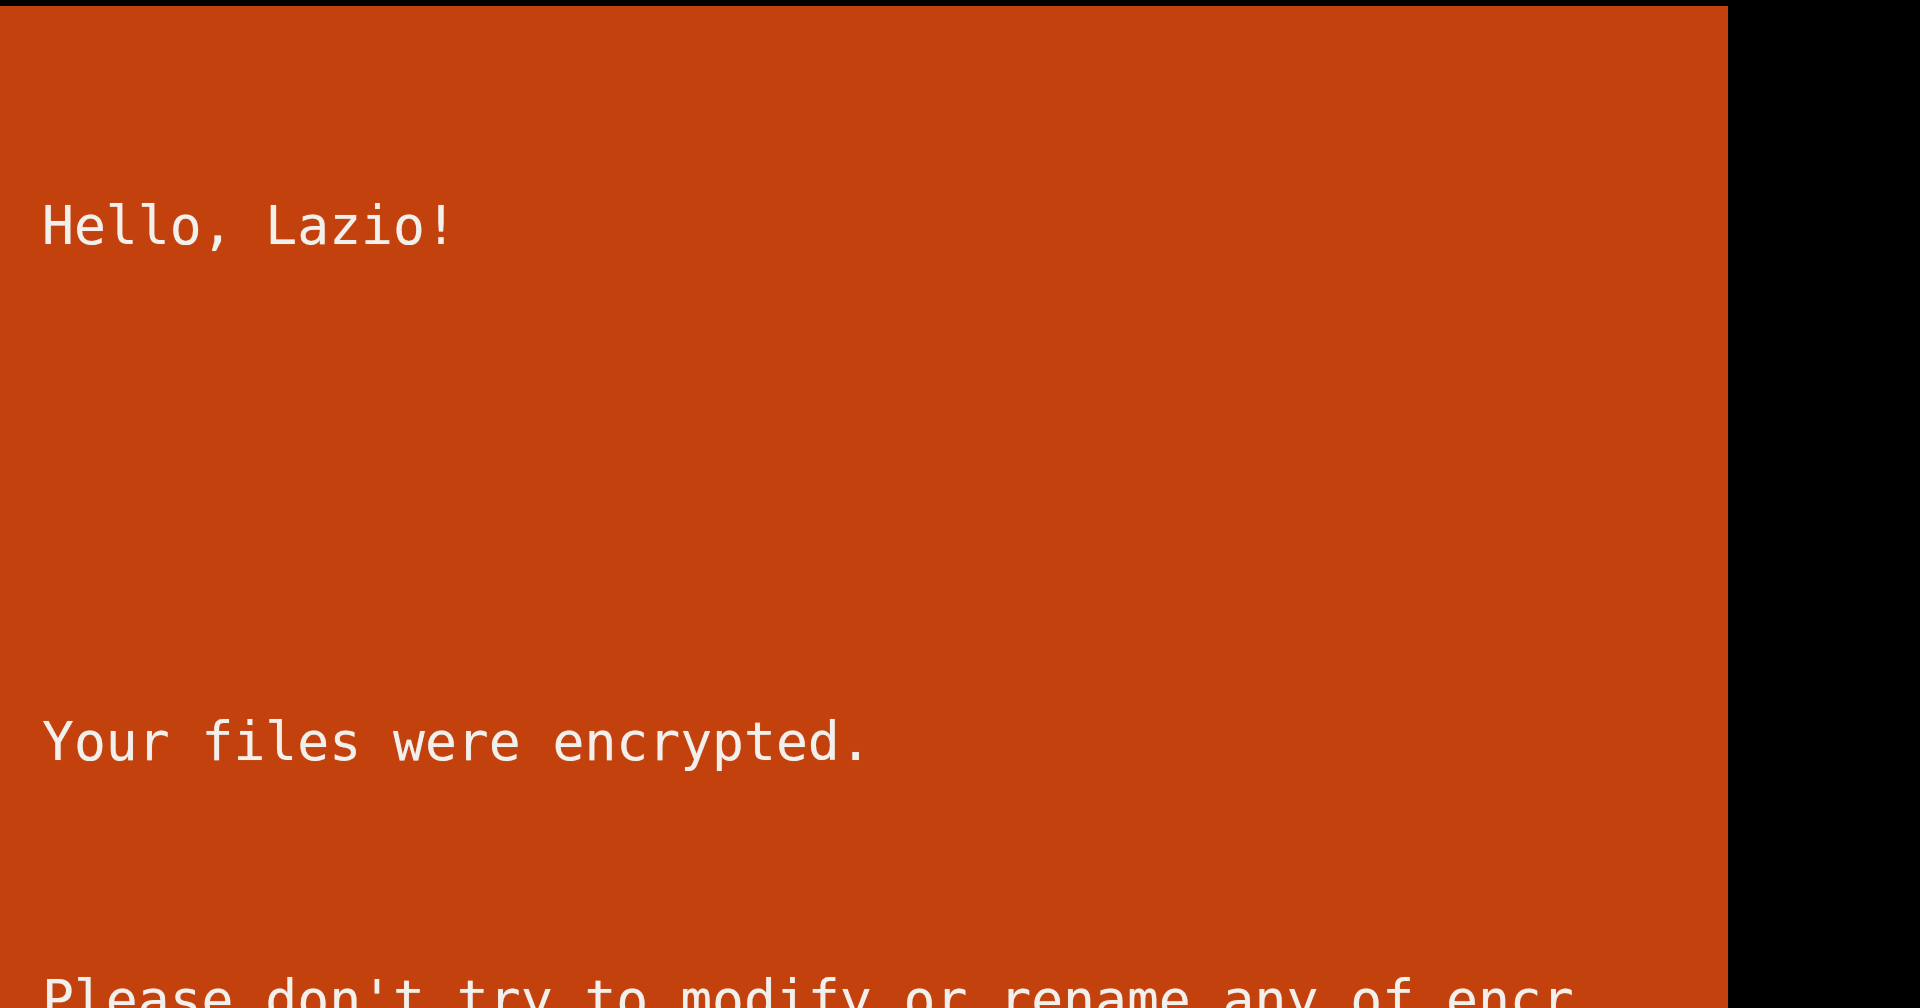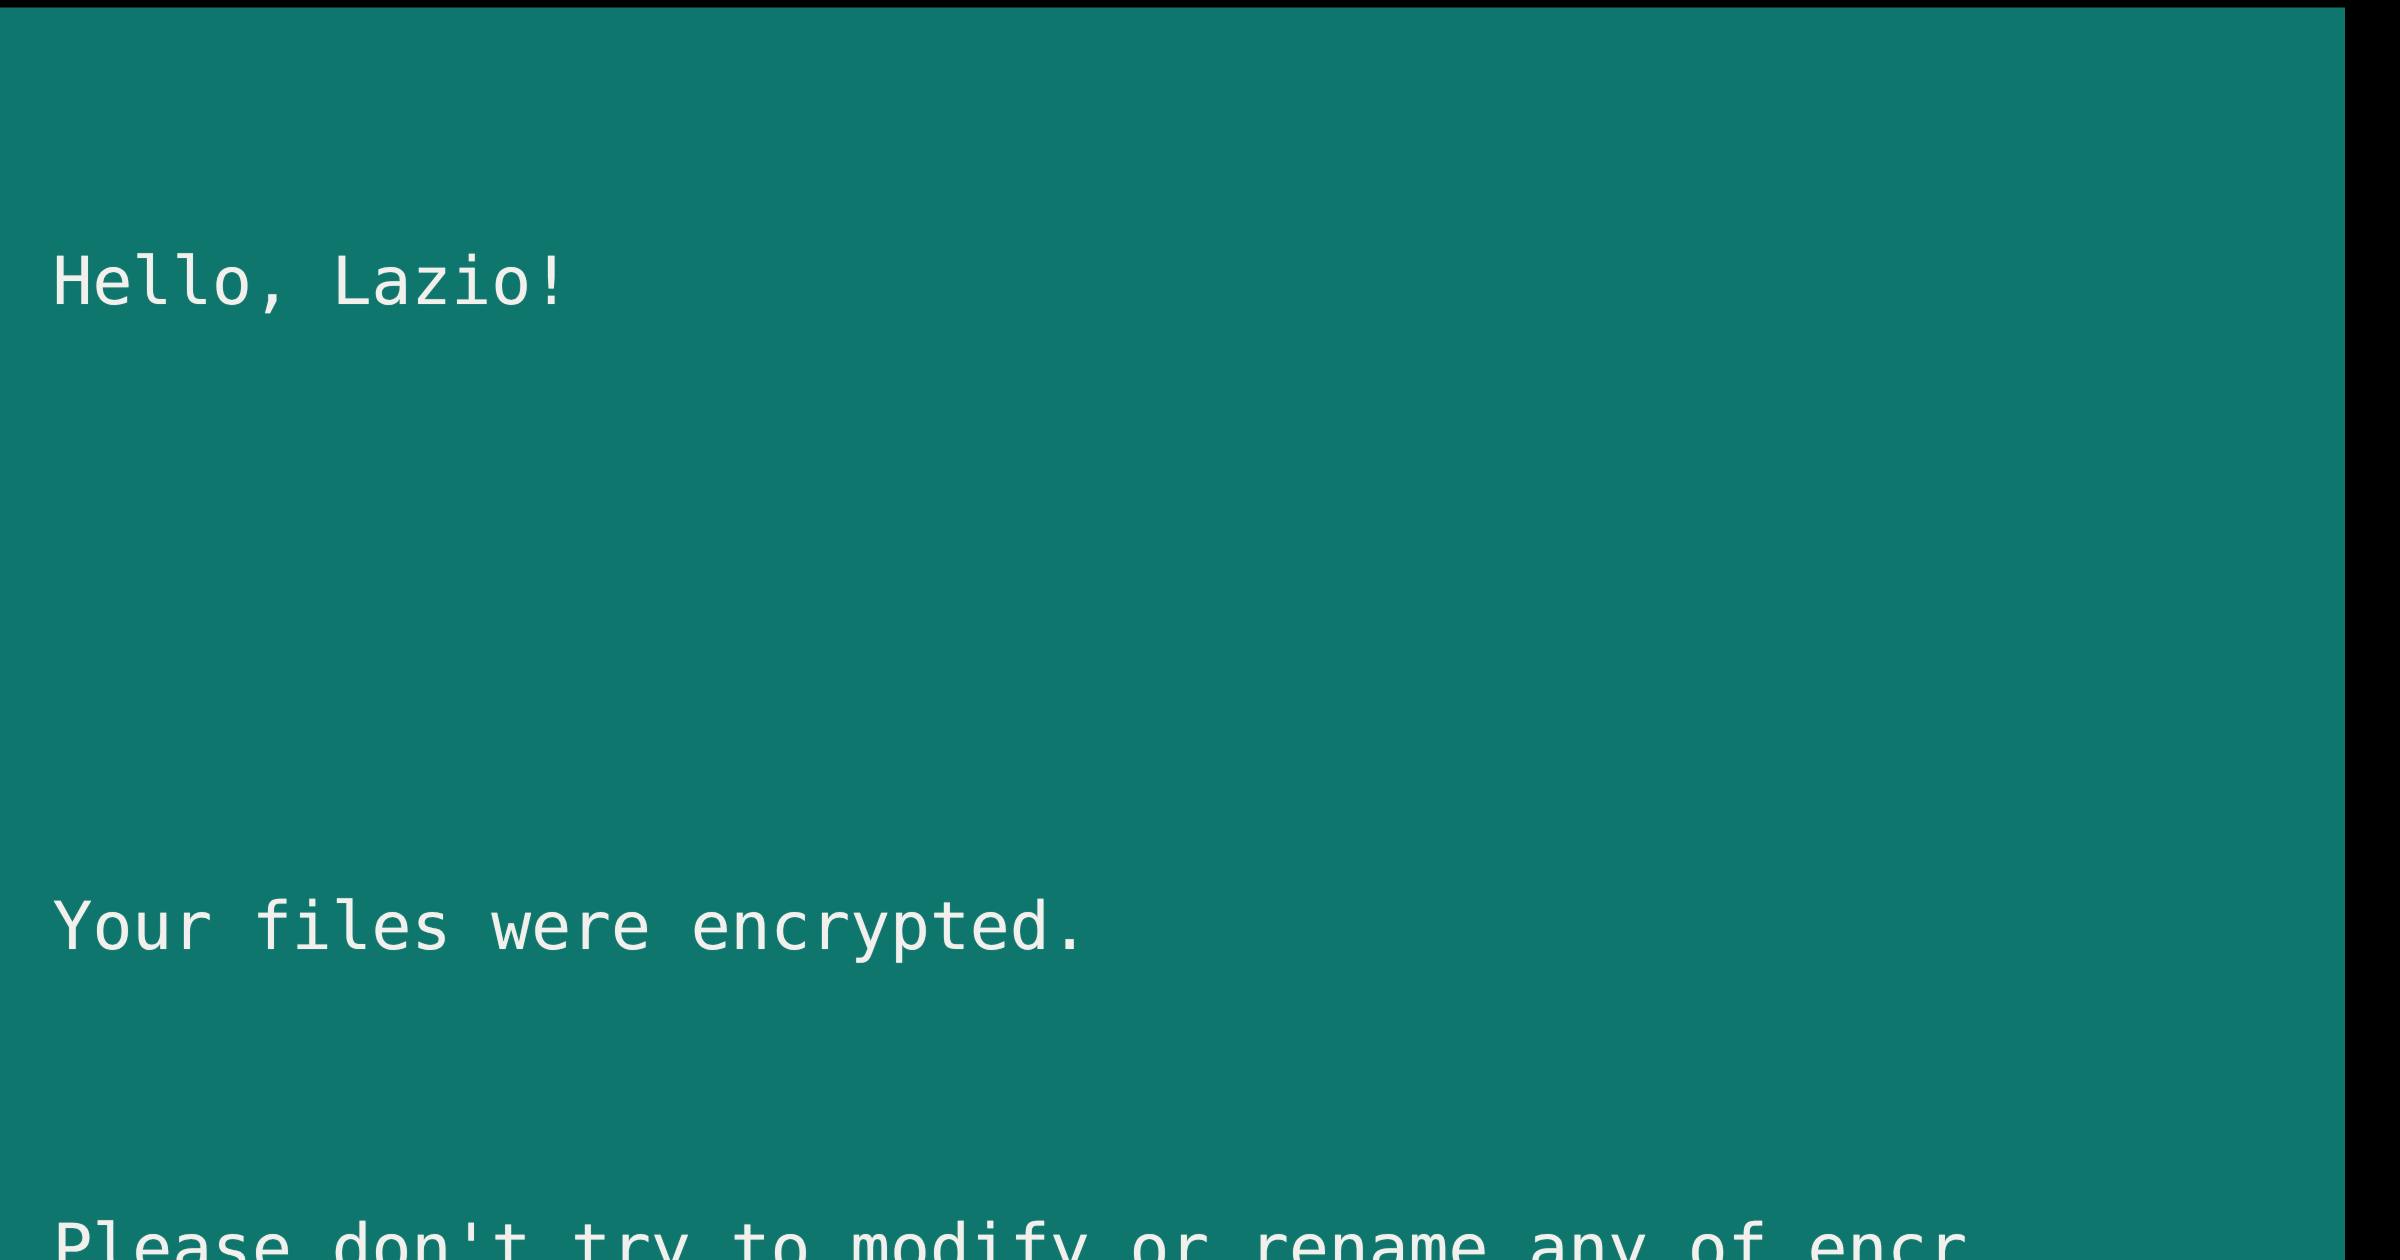--- a/index.html
+++ b/index.html
@@ -6,23 +6,23 @@
   html, body {
     margin: 0;
     padding: 0;
     background: #000000;
     width: 1920px;
     height: 1008px;
     overflow: hidden;
   }
   #screen {
     position: relative;
-    width: 1876px;
+    width: 1728px;
     height: 1008px;
-    background: #0f766e;
+    background: #c2410c;
     overflow: hidden;
   }
   .note-body {
     position: absolute;
     left: 42px;
     top: 0;
     width: 2600px;
     font-family: "DejaVu Sans Mono", "Liberation Mono", monospace;
     font-size: 53px;
     line-height: 64.5px;

